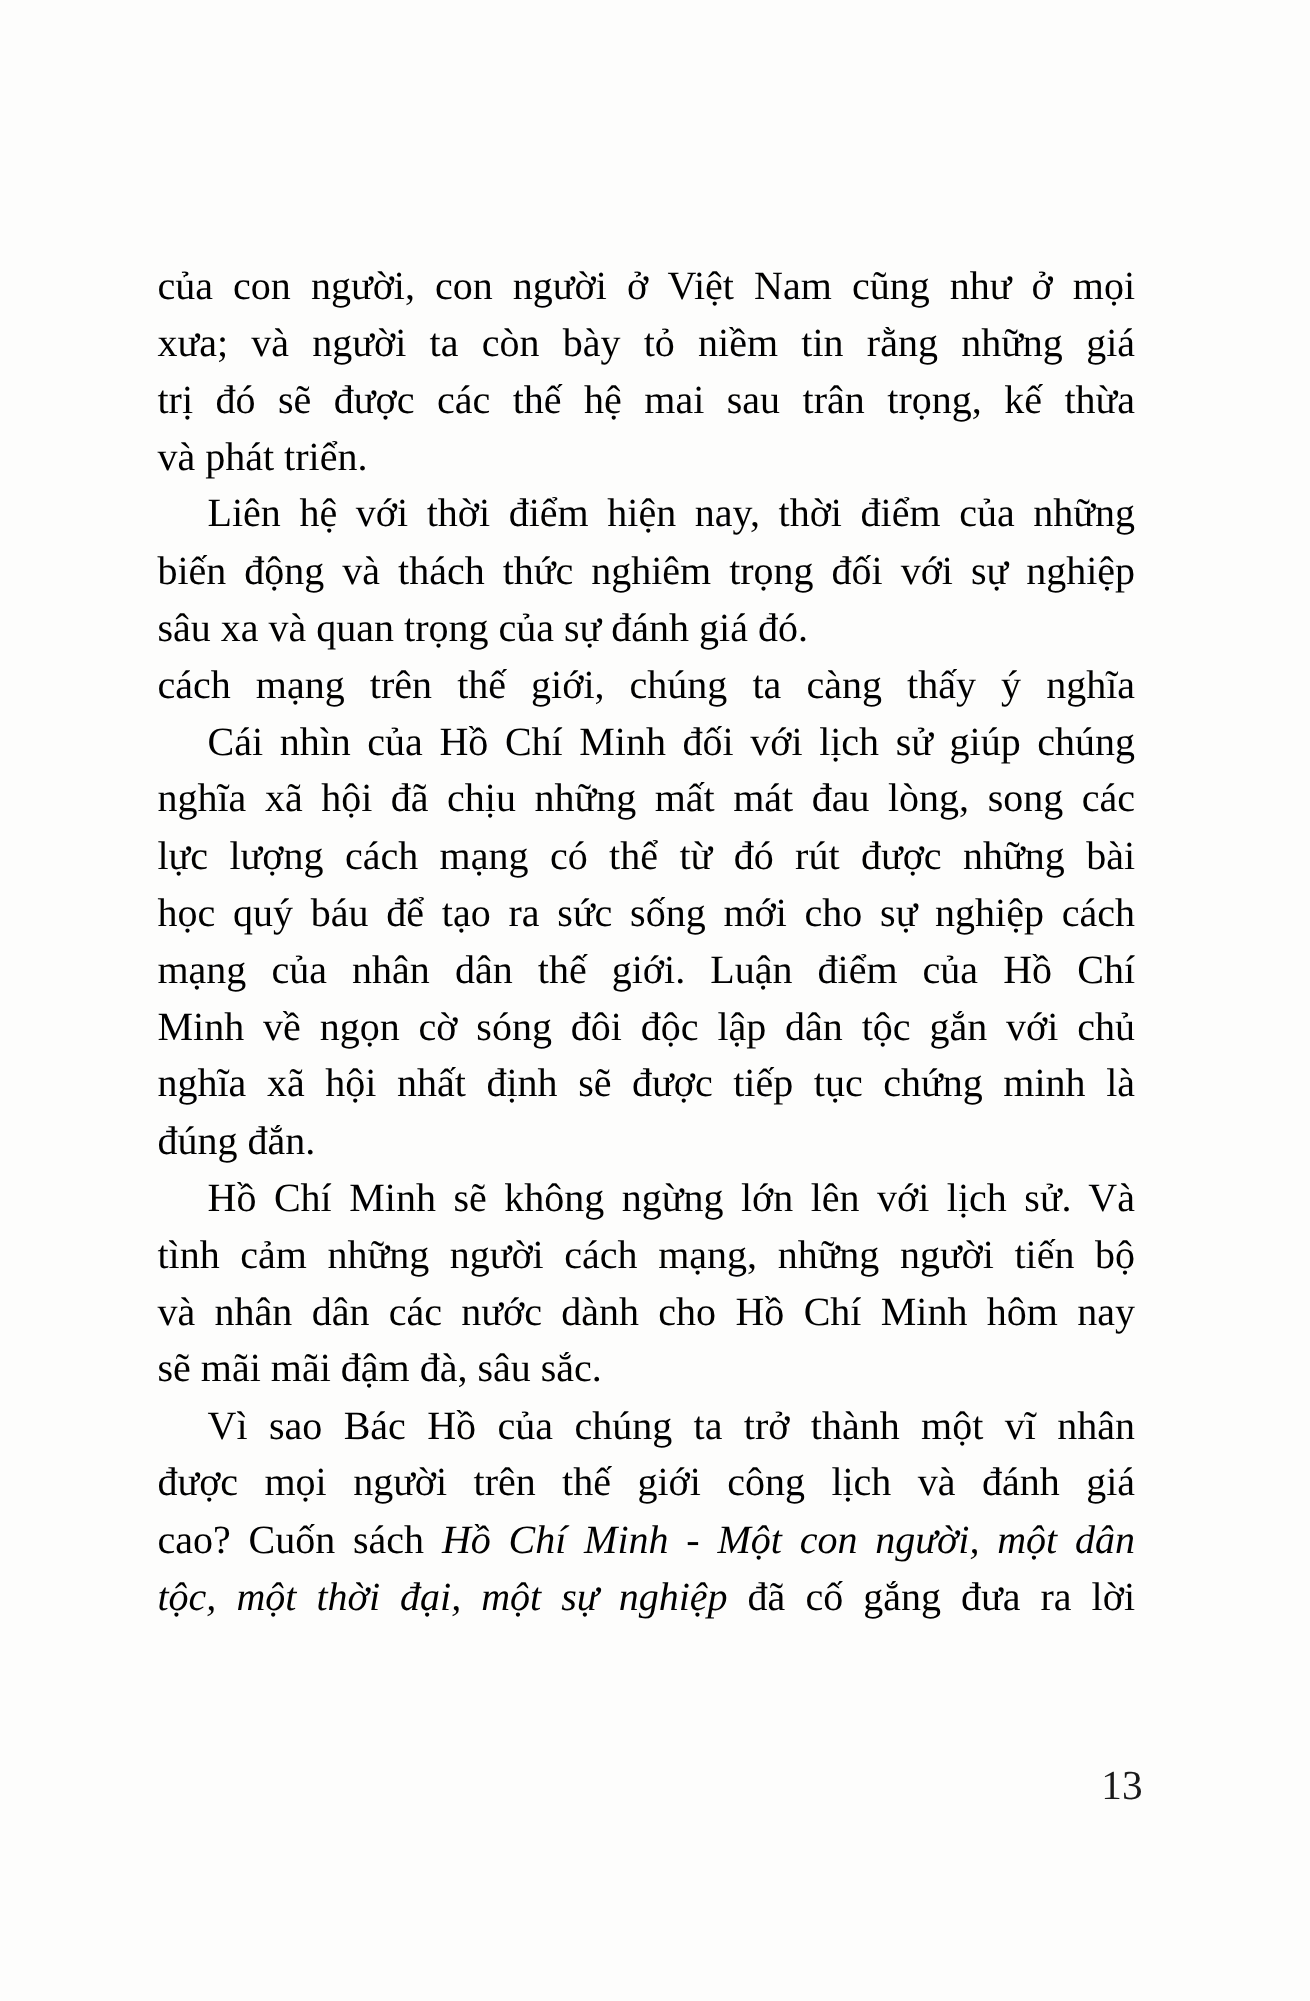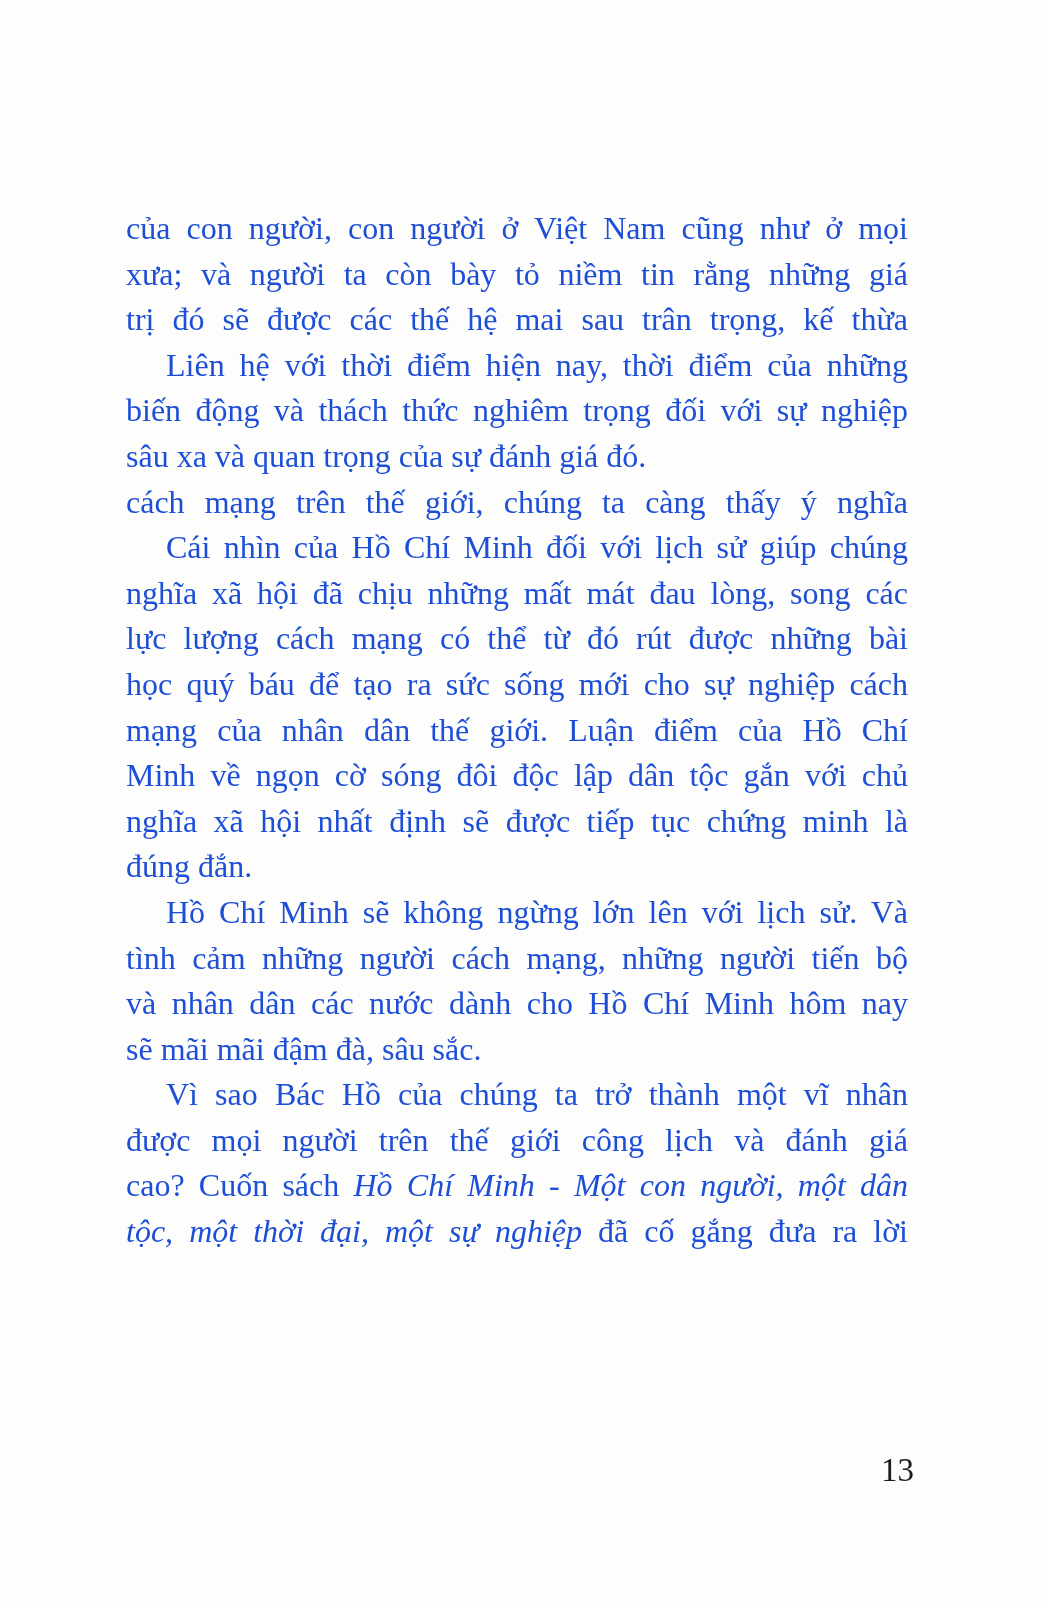--- a/index.html
+++ b/index.html
@@ -29,49 +29,50 @@
   .paragraph {
     margin: 0;
     padding: 0;
   }
   .line {
     font-size: 32px;
     line-height: 45.6px;
     text-align: justify;
     text-align-last: justify;
     white-space: normal;
-    color: #1d4ed8;
+    color: #000000;
   }
   .line.indent {
     text-indent: 40px;
   }
   .line.para-end {
     text-align-last: left;
   }
   .line em {
   }
   .page-number {
     position: absolute;
-    top: 1452px;
+    top: 1411px;
     right: 134px;
     font-size: 33px;
     line-height: 36px;
     color: #1a1a1a;
     text-align: right;
   }
 </style>
 </head>
 <body>
 
 <div class="page">
   <div class="text-block">
       <div class="paragraph">
         <div class="line"><span>của con người, con người ở Việt Nam cũng như ở mọi</span></div>
         <div class="line"><span>xưa; và người ta còn bày tỏ niềm tin rằng những giá</span></div>
         <div class="line"><span>trị đó sẽ được các thế hệ mai sau trân trọng, kế thừa</span></div>
+        <div class="line para-end"><span>và phát triển.</span></div>
       </div>
       <div class="paragraph">
         <div class="line indent"><span>Liên hệ với thời điểm hiện nay, thời điểm của những</span></div>
         <div class="line"><span>biến động và thách thức nghiêm trọng đối với sự nghiệp</span></div>
         <div class="line para-end"><span>sâu xa và quan trọng của sự đánh giá đó.</span></div>
         <div class="line"><span>cách mạng trên thế giới, chúng ta càng thấy ý nghĩa</span></div>
       </div>
       <div class="paragraph">
         <div class="line indent"><span>Cái nhìn của Hồ Chí Minh đối với lịch sử giúp chúng</span></div>
         <div class="line"><span>nghĩa xã hội đã chịu những mất mát đau lòng, song các</span></div>

